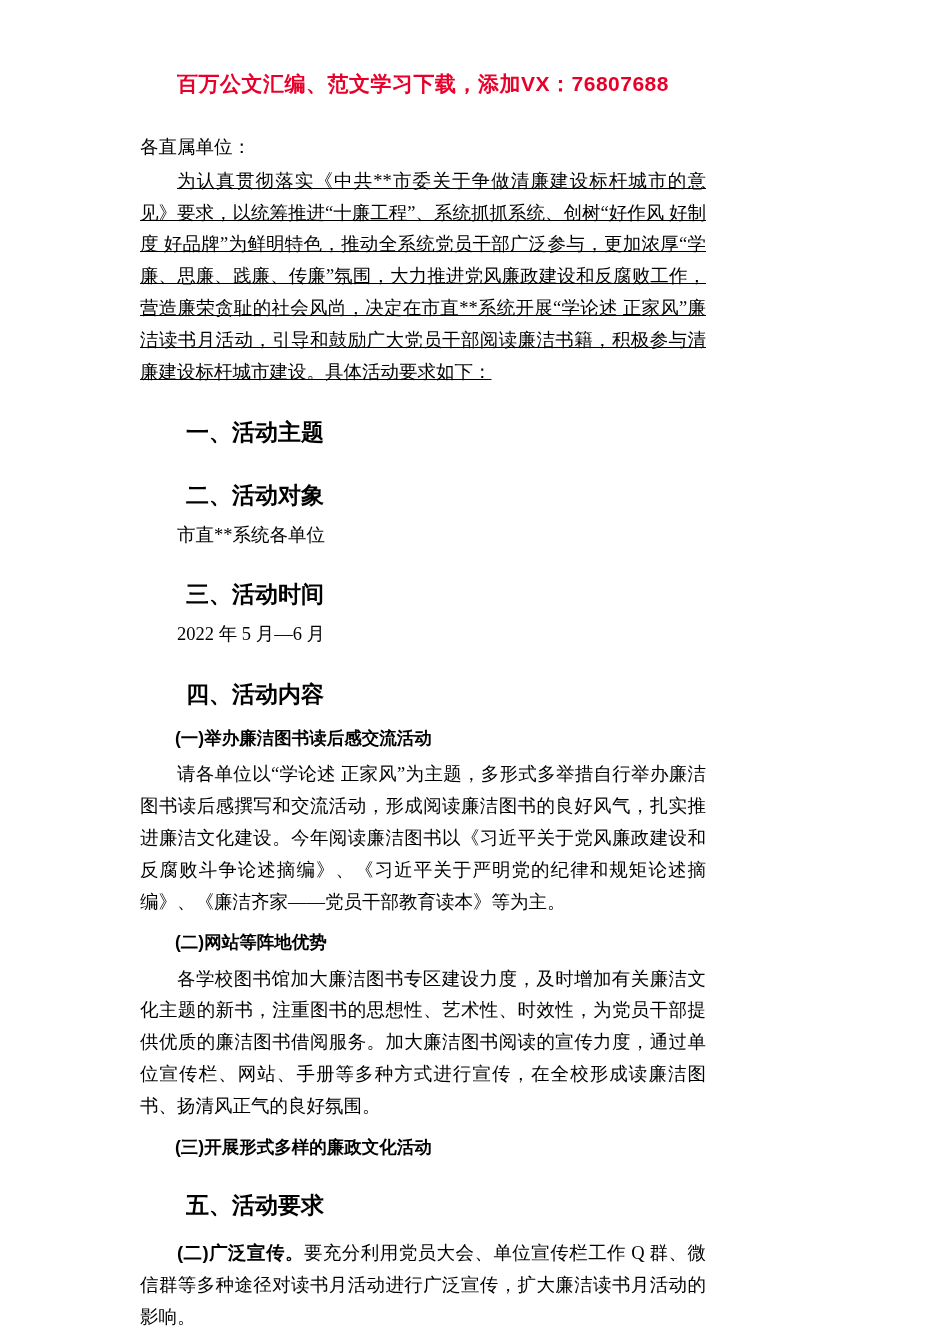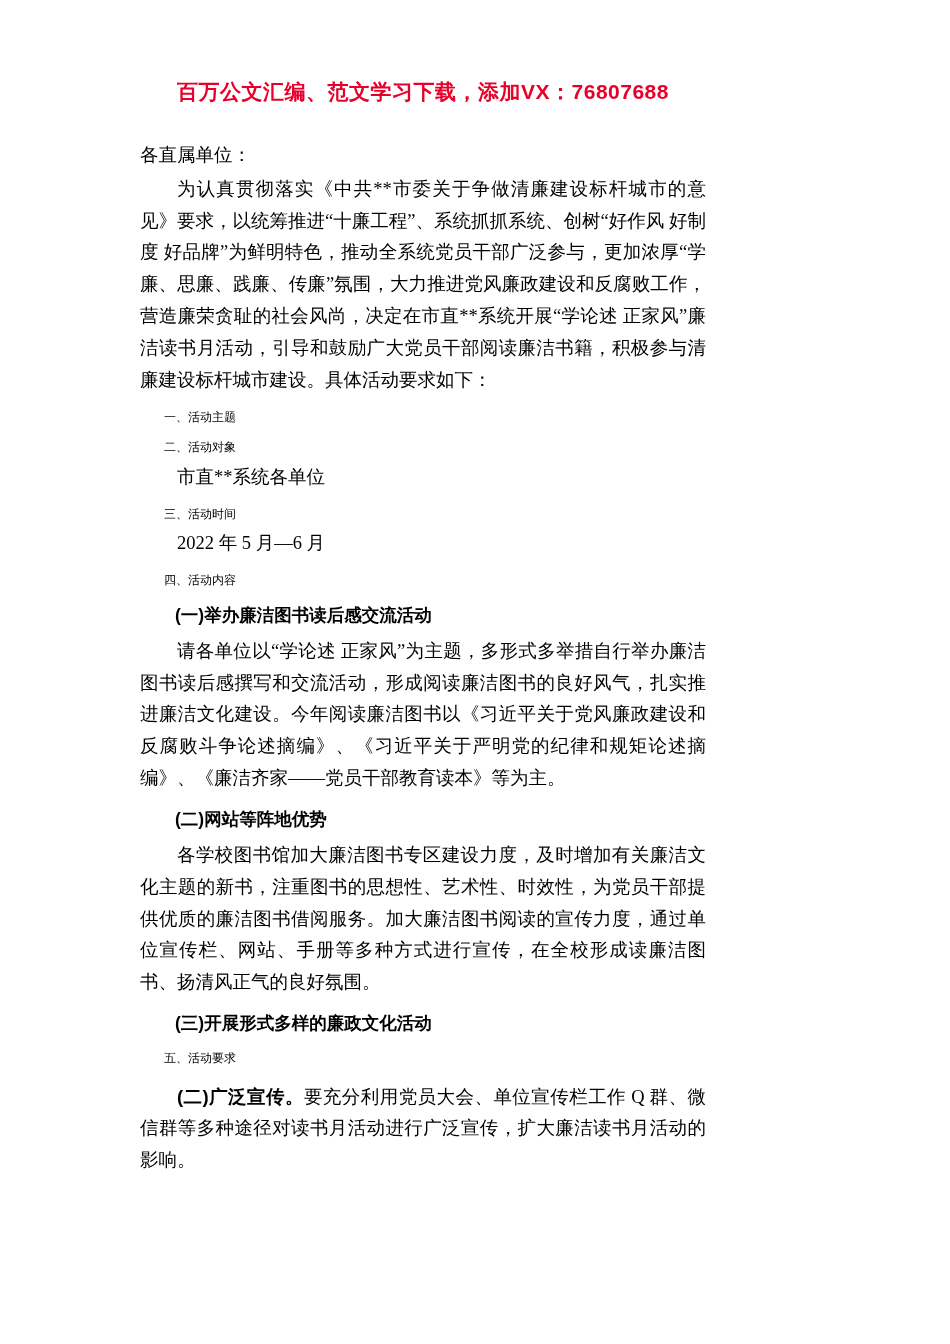--- a/index.html
+++ b/index.html
@@ -11,21 +11,21 @@
     width: 950px;
     min-height: 1344px;
     font-family: "Liberation Serif", "DejaVu Serif", serif;
     color: #000000;
   }
   .page {
     position: relative;
     width: 846px;
     min-height: 1344px;
     box-sizing: border-box;
-    padding: 12px 140px;
+    padding: 4px 140px;
   }
   .banner {
     text-align: center;
     color: #e8002a;
     font-family: "Liberation Sans", sans-serif;
     font-weight: bold;
     font-size: 21px;
     letter-spacing: 0.5px;
     padding-top: 66px;
     padding-bottom: 34px;
@@ -38,28 +38,29 @@
     text-justify: inter-ideograph;
   }
   p {
     margin: 0 0 2px 0;
   }
   .p-flush {
     text-indent: 0;
   }
   .p-indent {
     text-indent: 2em;
+    text-decoration: underline;
   }
   .heading {
     font-family: "Liberation Sans", sans-serif;
-    font-weight: normal;
+    font-weight: bold;
     text-indent: 2em;
-    margin-top: 10px;
+    margin-top: 24px;
     margin-bottom: 4px;
-    font-size: 12px;
+    font-size: 23px;
   }
   .subheading {
     font-family: "Liberation Sans", sans-serif;
     font-weight: bold;
     text-indent: 2em;
     margin-top: 9px;
     margin-bottom: 4px;
     font-size: 17.5px;
   }
   .plain-line {

